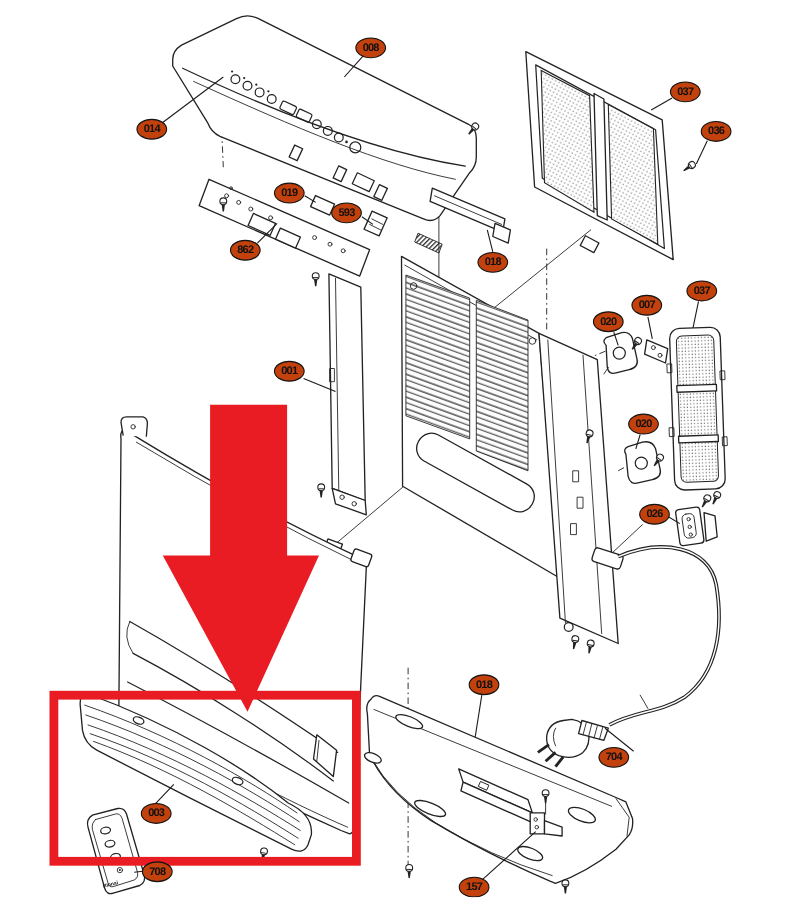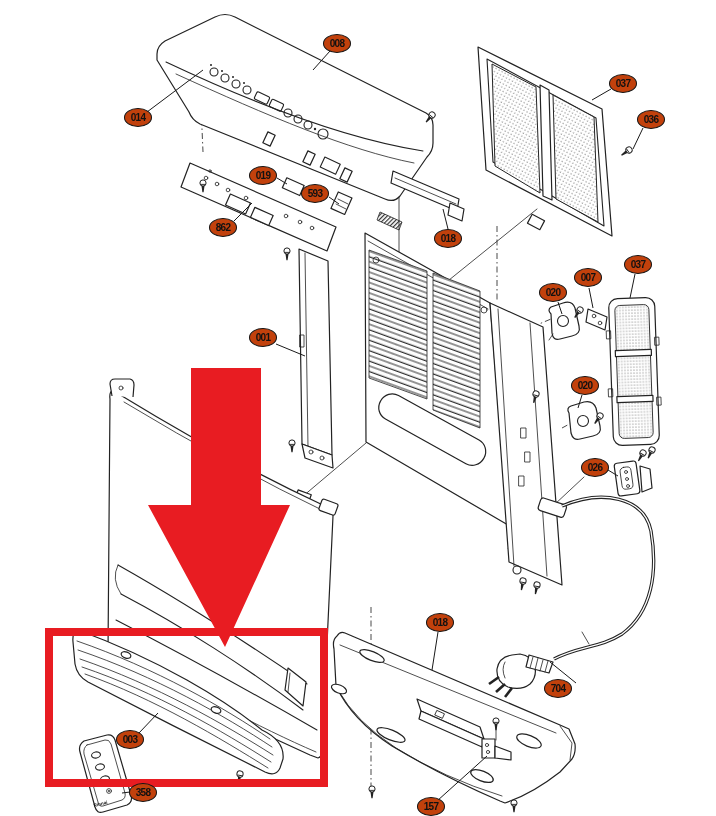--- a/index.html
+++ b/index.html
@@ -325,17 +325,17 @@
 <div class="callout" style="left:609px;top:74px">037</div>
 <div class="callout" style="left:637px;top:110px">036</div>
 <div class="callout" style="left:249px;top:328px">001</div>
 <div class="callout" style="left:539px;top:283px">020</div>
 <div class="callout" style="left:574px;top:268px">007</div>
 <div class="callout" style="left:624px;top:255px">037</div>
 <div class="callout" style="left:571px;top:376px">020</div>
 <div class="callout" style="left:581px;top:458px">026</div>
 <div class="callout" style="left:426px;top:613px">018</div>
 <div class="callout" style="left:544px;top:679px">704</div>
-<div class="callout" style="left:116px;top:730px">003</div>
-<div class="callout" style="left:129px;top:783px">358</div>
+<div class="callout" style="left:128px;top:730px">003</div>
+<div class="callout" style="left:129px;top:783px">708</div>
 <div class="callout" style="left:417px;top:797px">157</div>
 
 </div>
 
 </body></html>

